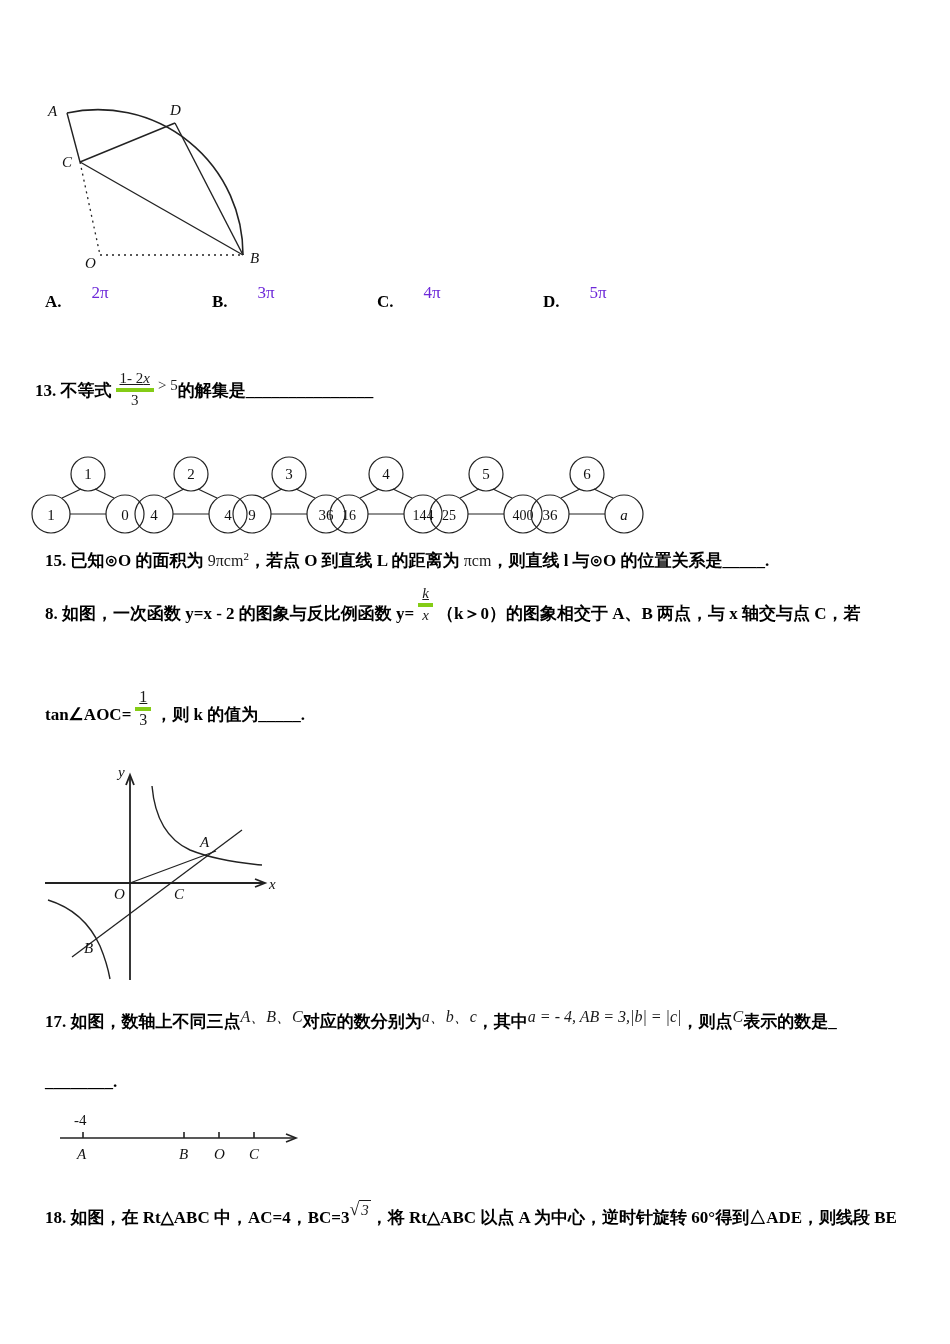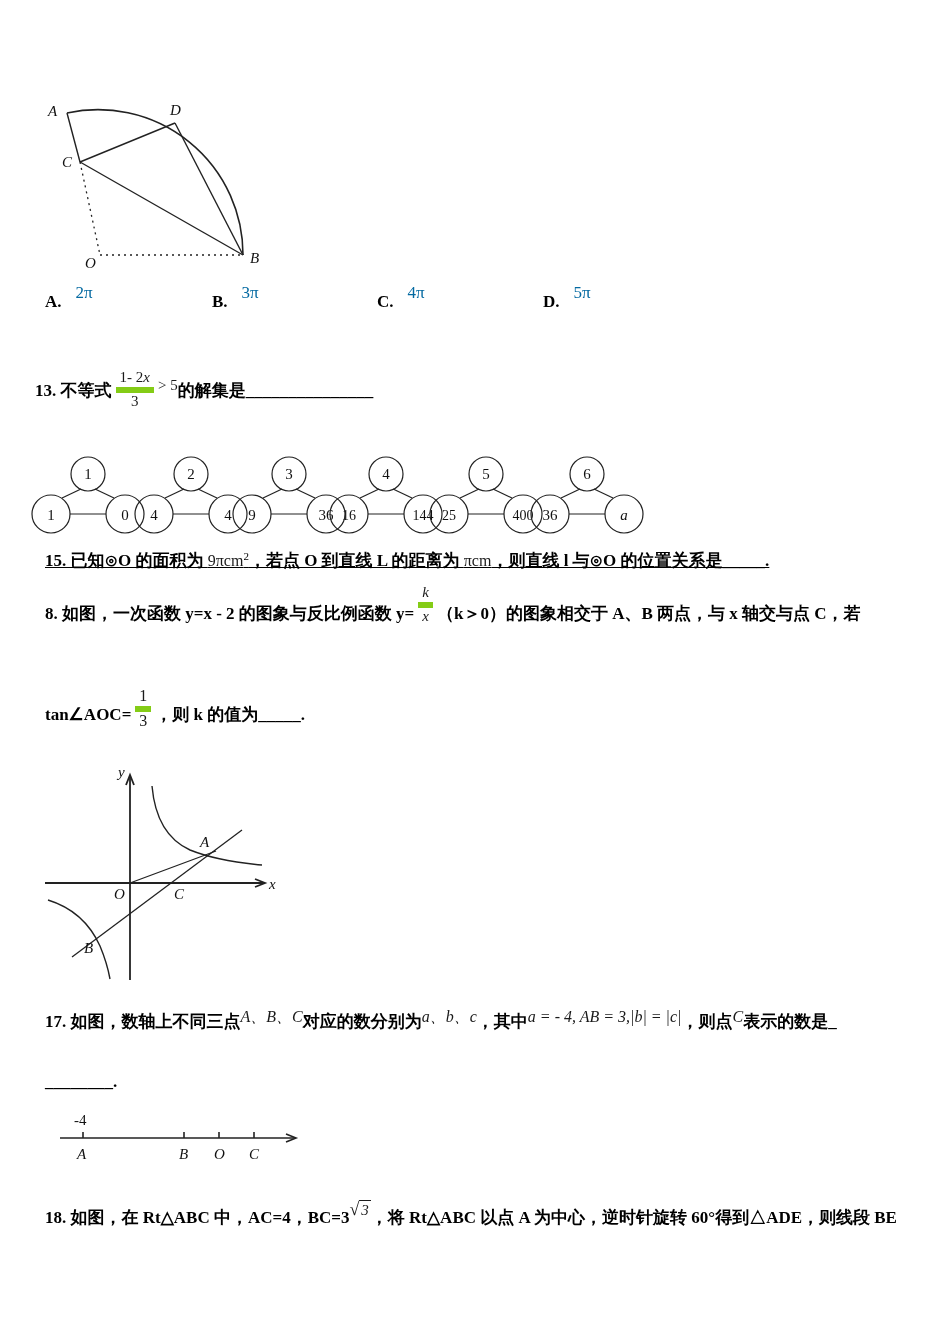--- a/index.html
+++ b/index.html
@@ -10,25 +10,25 @@
   .abs { position:absolute; }
   .row { display:flex; align-items:center; white-space:nowrap; }
   .cn { font-weight:bold; font-size:17px; color:#000; }
   .math { font-weight:normal; font-size:16px; color:#1a1a1a; }
   .it { font-style:italic; }
   .raise5 { position:relative; top:-5px; }
   .raise8 { position:relative; top:-8px; }
   .sup { font-size:11px; vertical-align:super; font-weight:normal; }
   .frac { display:inline-flex; flex-direction:column; align-items:center; line-height:1.05;
           font-weight:normal; font-size:15px; color:#1a1a1a; margin:0 4px; }
-  .frac .num { border-bottom:6px solid #84cc16; padding:0 4px 1px 4px; display:block; }
+  .frac .num { border-bottom:4px solid #84cc16; padding:0 4px 1px 4px; display:block;text-decoration:underline; }
   .frac .den { display:block; padding-top:1px; }
   .opt { position:absolute; top:292px; white-space:nowrap; }
   .opt .letter { font-weight:bold; font-size:17px; }
-  .opt .val { font-weight:normal; font-size:17px; color:#0369a1; position:relative; top:-9px; margin-left:14px; }
+  .opt .val { font-weight:normal; font-size:17px; color:#6d28d9; position:relative; top:-9px; margin-left:30px; }
   .sqrt { display:inline-flex; align-items:flex-start; font-weight:normal; font-size:15px; color:#1a1a1a; }
   .sqrt .rad { font-size:18px; line-height:1; }
   .sqrt .body { border-top:1px solid #1a1a1a; font-style:italic; padding:0 2px; line-height:1.2; }
   svg text { font-family:"Liberation Serif", serif; fill:#111; }
   svg .lbl { font-style:italic; font-size:15px; }
   svg .stroke { stroke:#222; fill:none; }
 </style>
 </head>
 <body>
 
@@ -152,21 +152,21 @@
         <line x1="-7" y1="39" x2="-26" y2="48"></line>
           <line x1="7" y1="39" x2="26" y2="48"></line>
           <line x1="-18" y1="64" x2="18" y2="64"></line>
       </g>
       <text x="0" y="29" text-anchor="middle" font-size="15">6</text>
       <text x="-37" y="70" text-anchor="middle" font-size="15">36</text>
       <text x="37" y="70" text-anchor="middle" font-size="15" font-style="italic">a</text>
     </g>
   </svg>
 
-  <div class="abs" style="left:45px; top:549px; white-space:nowrap;text-decoration:underline;">
+  <div class="abs" style="left:45px; top:549px; white-space:nowrap;">
     <span class="cn">15. 已知⊙O 的面积为 </span><span class="math">9πcm</span><span class="sup">2</span><span class="cn">，若点 O 到直线 L 的距离为 </span><span class="math">πcm</span><span class="cn">，则直线 l 与⊙O 的位置关系是_____.</span>
   </div>
 
   <div class="abs row" style="left:45px; top:585px; height:56px;">
     <span class="cn">8. 如图，一次函数 y=x - 2 的图象与反比例函数 y=</span>
     <span class="frac raise8">
       <span class="num it">k</span>
       <span class="den it">x</span>
     </span>
     <span class="cn">（k＞0）的图象相交于 A、B 两点，与 x 轴交与点 C，若</span>

